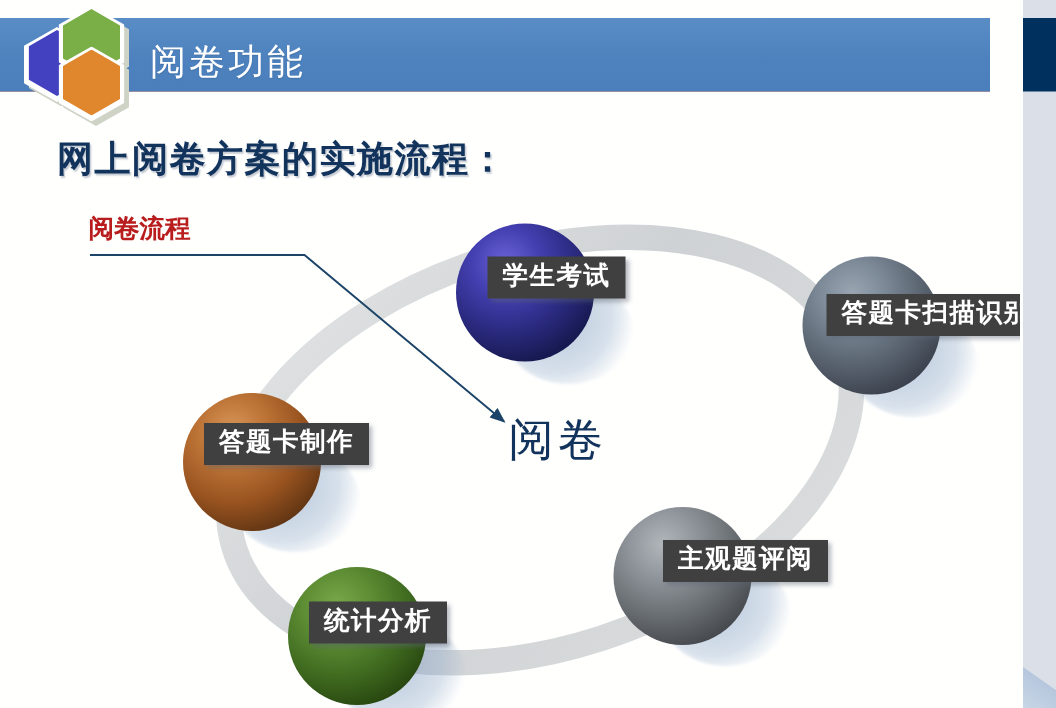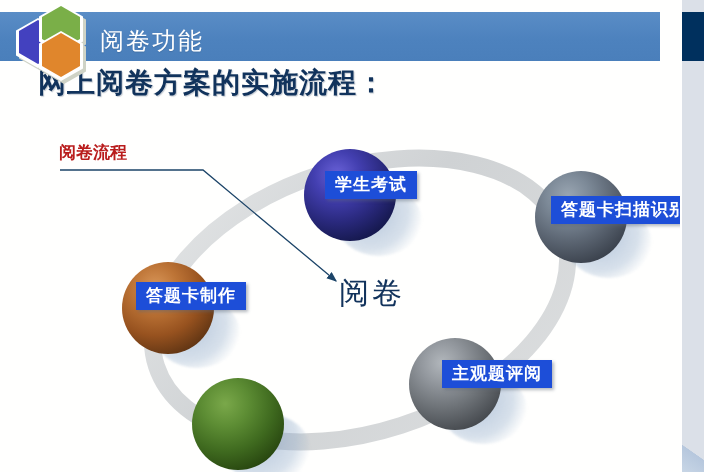--- a/index.html
+++ b/index.html
@@ -78,22 +78,22 @@
   .hx-green-w{left:31px;top:2px;}
   .hx-green-s{left:34px;top:5px;}
   .hx-green-c{left:34px;top:4px;width:38px;height:44px;}
 
   .hx-orange-w{left:31px;top:29px;}
   .hx-orange-s{left:34px;top:32px;}
   .hx-orange-c{left:34px;top:31px;width:38px;height:44px;}
 
   
   .main-heading{
-    position:absolute;left:38px;top:64px;
-    font-size:28px;
+    position:absolute;left:38px;top:90px;
+    font-size:24px;
     color:#11335c;
     font-family:"DejaVu Serif","Liberation Serif",serif;
     font-weight:700;
     white-space:nowrap;
     letter-spacing:1px;
     text-shadow:1px 1px 1px rgba(150,160,175,.55);
   }
 
   
   .callout-label{
@@ -134,21 +134,21 @@
   }
   .sph-shadow{
     position:absolute;border-radius:50%;
     background:radial-gradient(circle at 40% 36%,rgba(120,150,190,.55) 0%,rgba(150,175,205,.38) 55%,rgba(200,215,232,0) 78%);
     filter:blur(1px);
   }
 
   
   .node-label{
     position:absolute;
-    background:#1d4ed8;
+    background:#404040;
     color:#ffffff;
     font-family:"DejaVu Serif","Liberation Serif",serif;
     font-weight:700;
     font-size:17px;
     letter-spacing:1px;
     padding:5px 10px 6px 10px;
     white-space:nowrap;
     box-shadow:2px 2px 3px rgba(90,100,115,.45);
     line-height:1;
   }
@@ -194,20 +194,21 @@
   <div class="sphere sph-blue"></div>
   <div class="sphere sph-gray-tr"></div>
   <div class="sphere sph-orange"></div>
   <div class="sphere sph-gray-b"></div>
   <div class="sphere sph-green"></div>
 
   <div class="node-label lbl-xssks">学生考试</div>
   <div class="node-label lbl-dtkscsb">答题卡扫描识别</div>
   <div class="node-label lbl-dtkzz">答题卡制作</div>
   <div class="node-label lbl-zgtpy">主观题评阅</div>
+  <div class="node-label lbl-tjfx">统计分析</div>
 
   <div class="center-word">阅卷</div>
 
   <svg class="callout-svg" viewBox="0 0 704 472">
     <defs>
       <marker id="arrowh" markerWidth="9" markerHeight="9" refX="7" refY="3.2" orient="auto">
         <path d="M0,0 L8,3.2 L0,6.4 z" fill="#1c4468"></path>
       </marker>
     </defs>
     <path d="M60,170 L203,170 L336,281" fill="none" stroke="#1c4468" stroke-width="1.3" marker-end="url(#arrowh)"></path>

